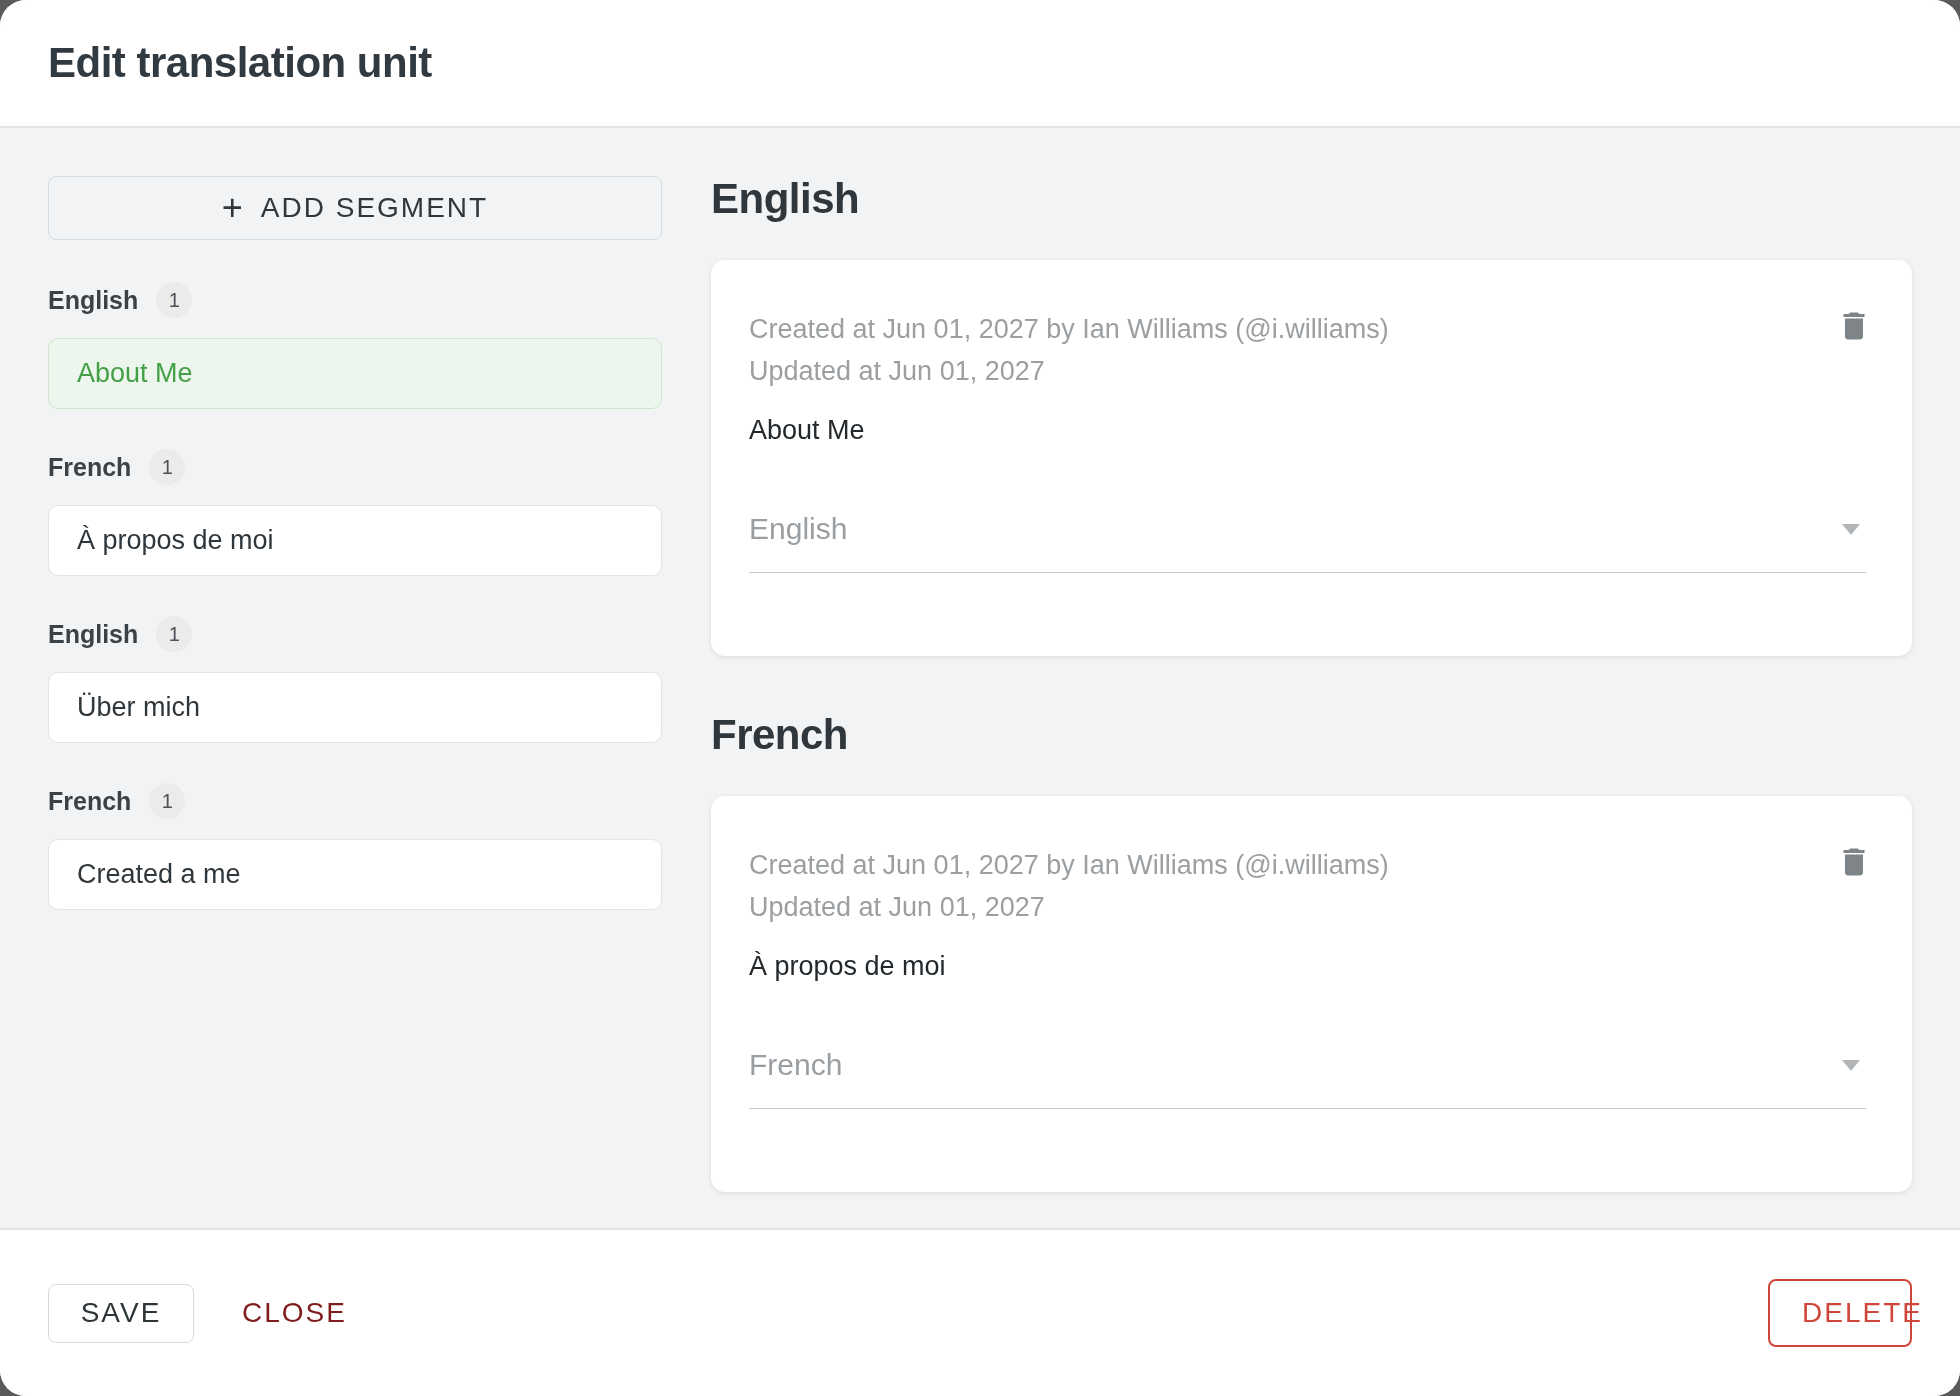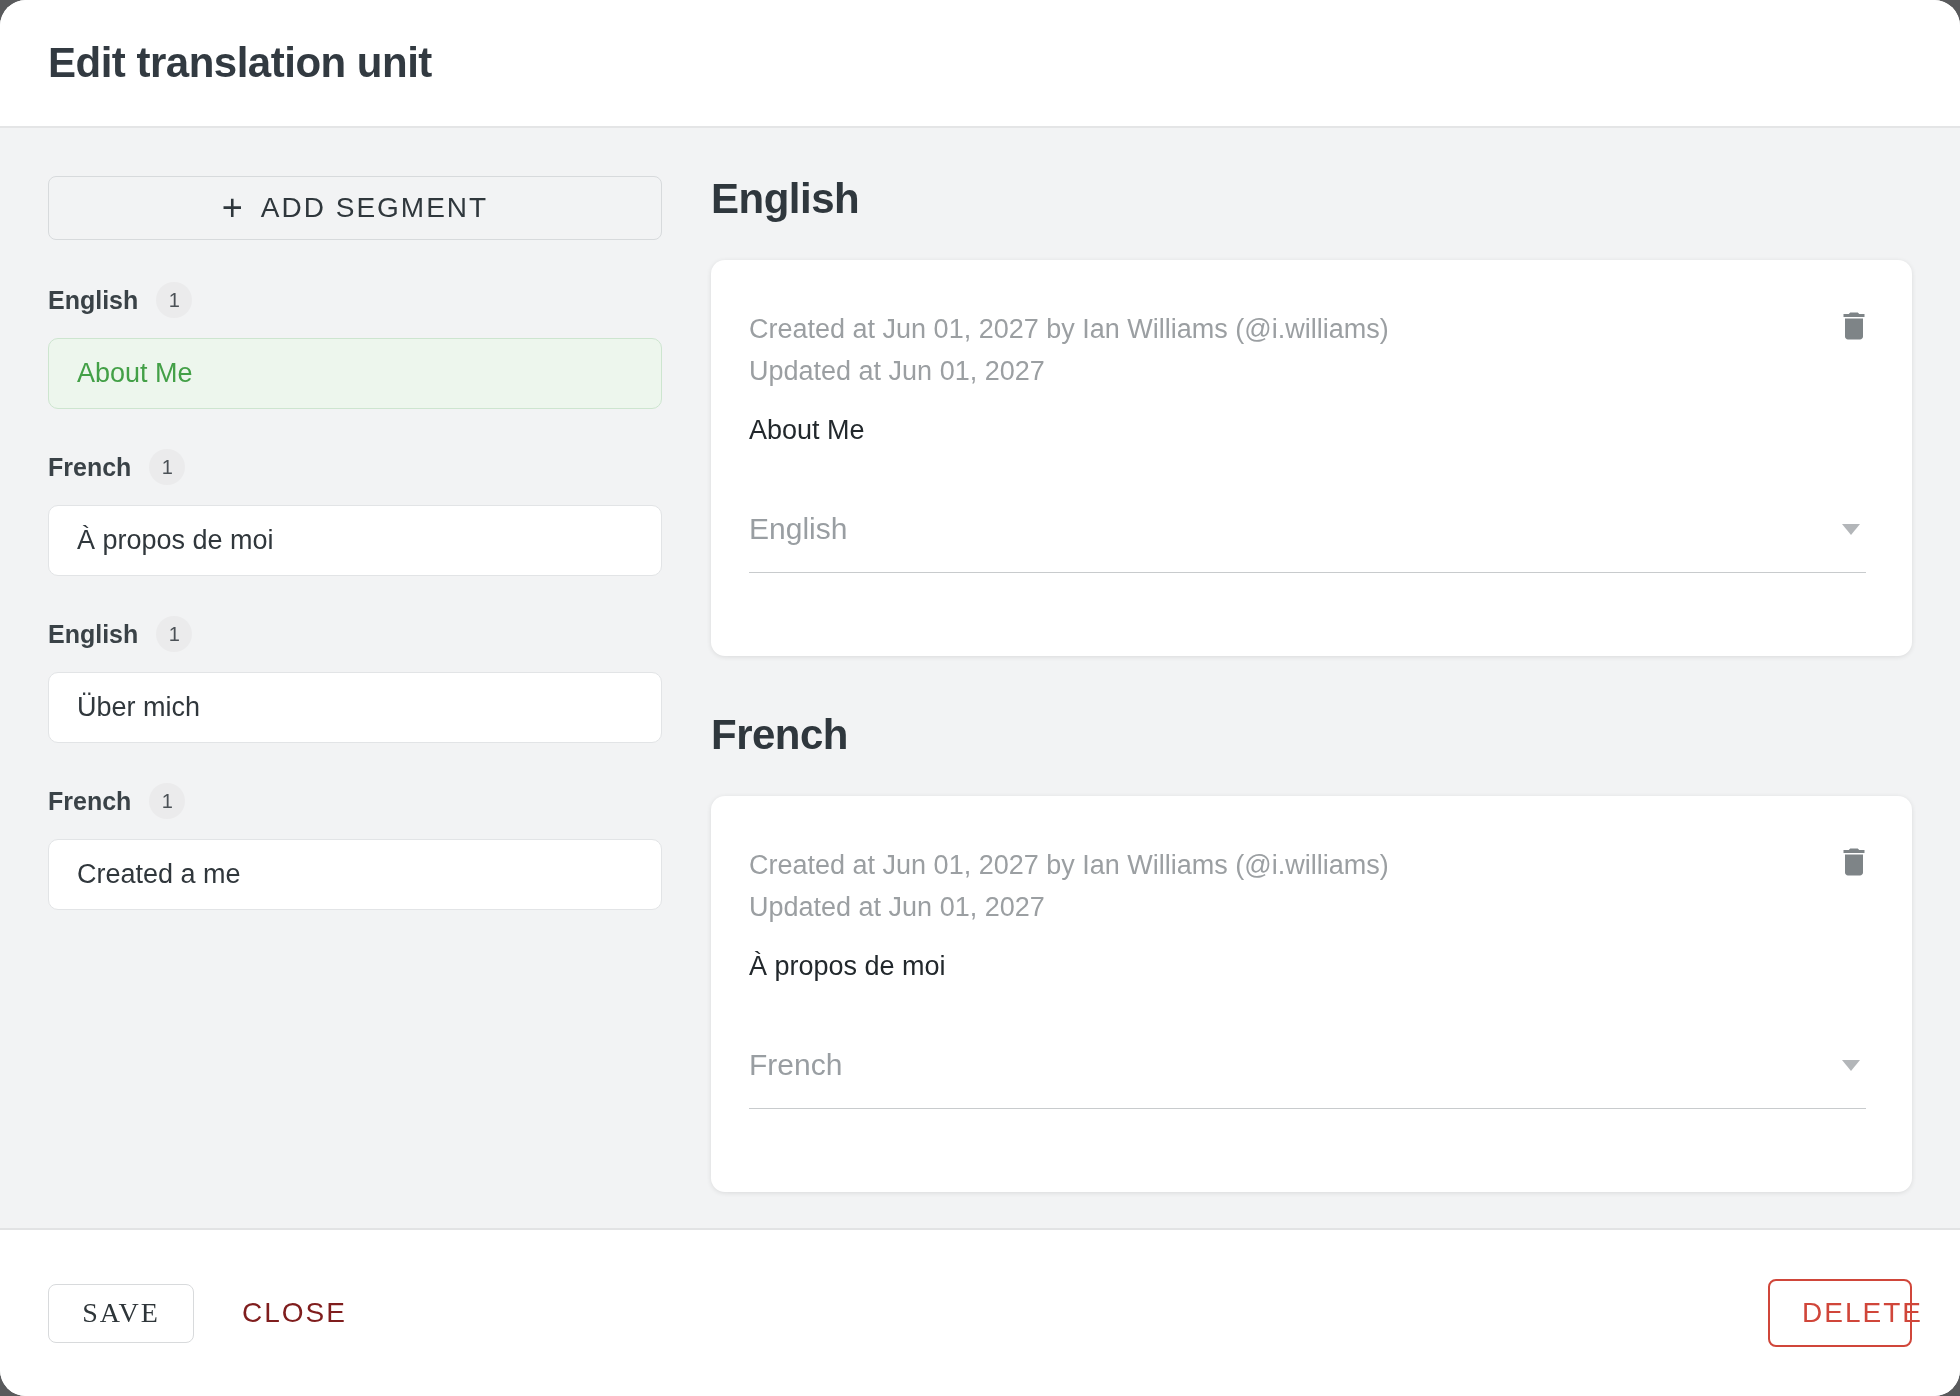--- a/index.html
+++ b/index.html
@@ -99,21 +99,21 @@
     flex:none; height:168px; background:#ffffff;
     border-top:2px solid #e2e3e4;
     display:flex; align-items:center; padding:0 48px;
   }
   .btn {
     font-family:inherit; font-size:28px; font-weight:500; letter-spacing:2px;
     border-radius:8px; cursor:pointer; background:#ffffff;
   }
   .save-btn {
     width:146px; height:59px;
-    border:1px solid #d8dadc; color:#2e3539;font-family:Liberation Serif, serif;
+    border:1px solid #d8dadc; color:#2e3539;
   }
   .close-btn {
     border:none; background:transparent; color:#7f1d1d;
     margin-left:36px; height:66px; padding:0 12px;
   }
   .delete-btn {
     margin-left:auto; width:144px; height:68px;
     border:2px solid #d0463a; color:#d0463a;padding-left:32px;
   }
 </style>

